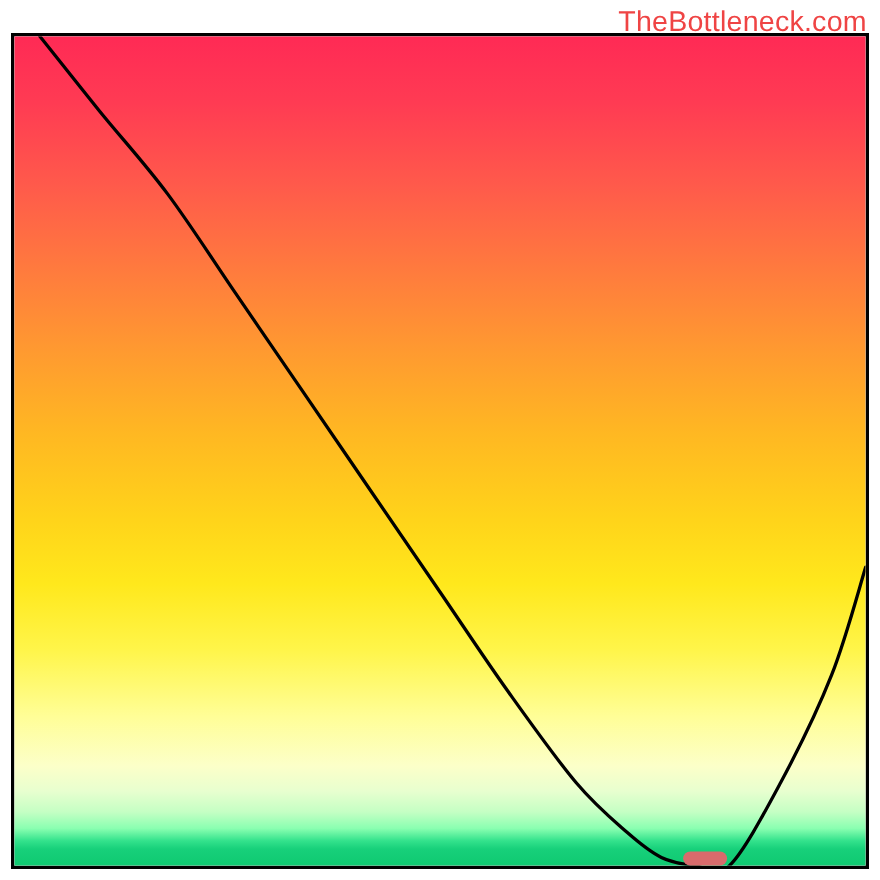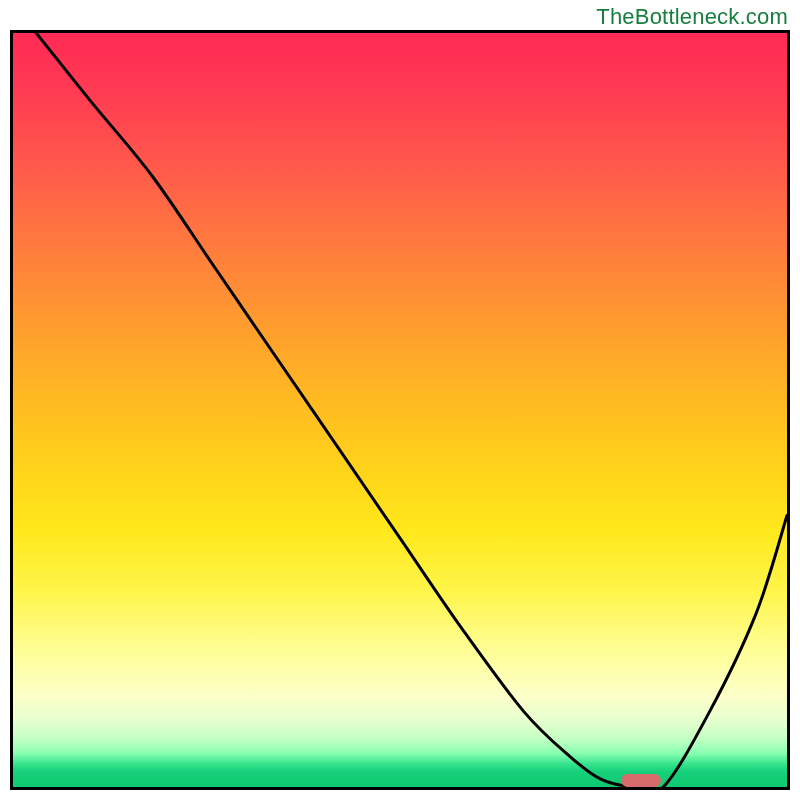--- a/index.html
+++ b/index.html
@@ -52,22 +52,22 @@
   }
   .marker {
     position: absolute;
     background: #d86b6c;
     border-radius: 999px;
   }
   .watermark {
     position: absolute;
     top: 4px;
     right: 12px;
-    color: #15803d;
-    font-size: 22px;
+    color: #ef4444;
+    font-size: 26px;
     font-weight: 400;
     letter-spacing: 0.2px;
   }
 </style>
 </head>
 <body>
 
 <div class="watermark">TheBottleneck.com</div>
 
 <div class="frame">

